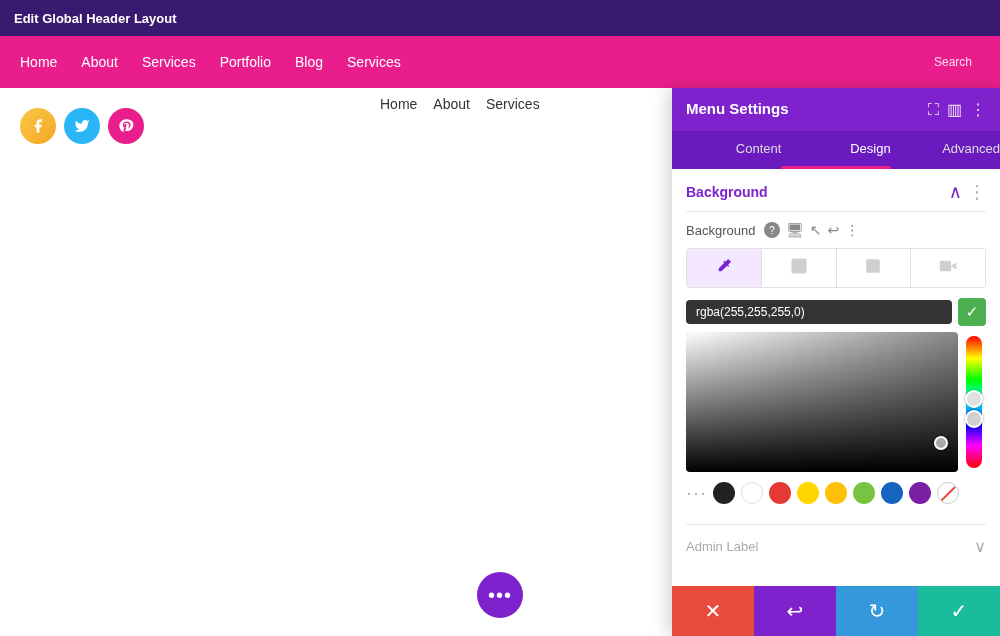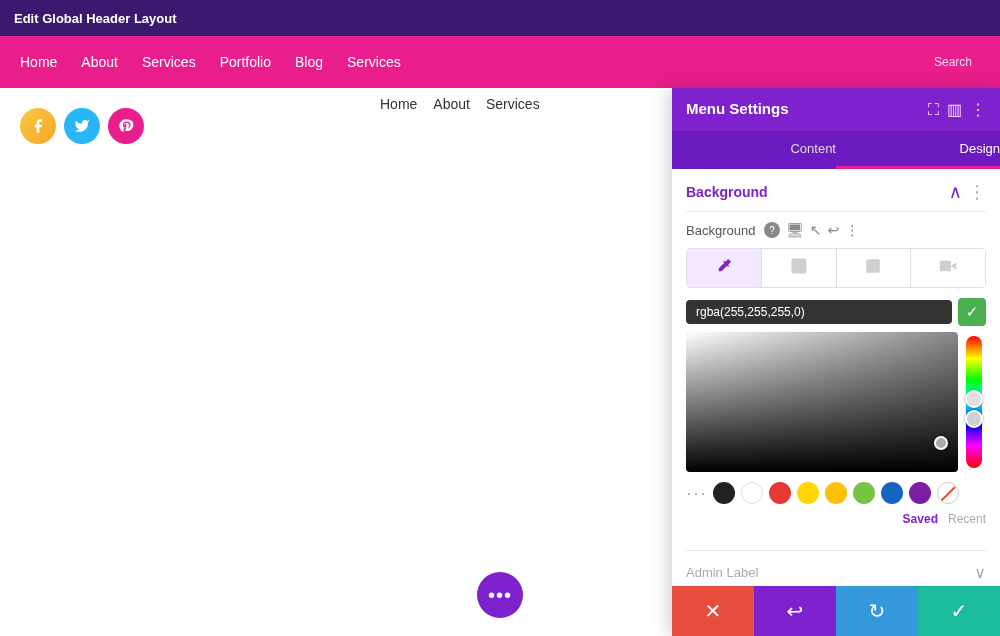--- a/index.html
+++ b/index.html
@@ -419,20 +419,21 @@
       <div class="panel-header-icons">
         <span>⛶</span>
         <span>▥</span>
         <span>⋮</span>
       </div>
     </div>
 
     <div class="panel-tabs">
       <div class="panel-tab">Content</div>
       <div class="panel-tab active">Design</div>
+      <div class="panel-tab">Advanced</div>
     </div>
 
     <div class="panel-content">
 
       <div class="bg-section">
         <div class="bg-section-header">
           <span class="bg-section-title">Background</span>
           <div class="bg-section-controls">
             <span style="color:#7e22ce; font-size:18px;">∧</span>
             <span style="color:#aaa; font-size:18px;">⋮</span>
@@ -506,24 +507,20 @@
           <div class="swatch" style="background:#ffffff;border:1px solid #ddd;"></div>
           <div class="swatch" style="background:#e53935;"></div>
           <div class="swatch" style="background:#ffd600;"></div>
           <div class="swatch" style="background:#ffc107;"></div>
           <div class="swatch" style="background:#76c442;"></div>
           <div class="swatch" style="background:#1565c0;"></div>
           <div class="swatch" style="background:#7b1fa2;"></div>
           <div class="swatch-strikethrough"></div>
         </div>
 
-        <div class="saved-recent-row">
-          <span class="saved-btn">Saved</span>
-          <span class="recent-btn">Recent</span>
-        </div>
 
       </div>
 
       <div class="admin-label-section">
         <div class="admin-label-header">
           <span class="admin-label-title">Admin Label</span>
           <span style="color:#aaa;font-size:16px;">∨</span>
         </div>
       </div>
 

